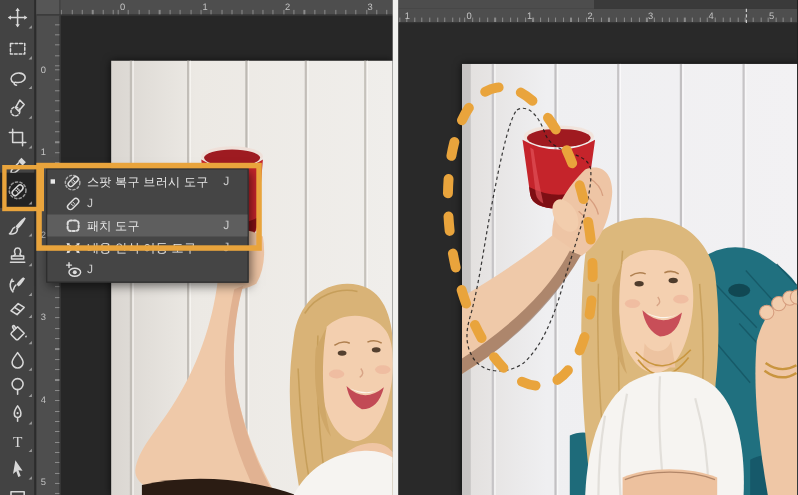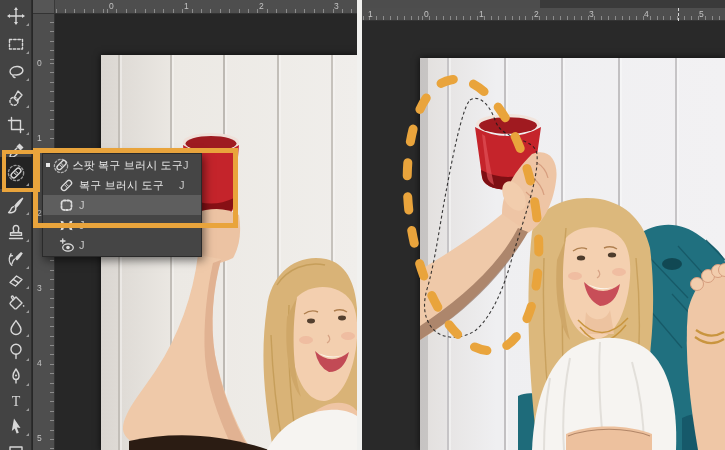--- a/index.html
+++ b/index.html
@@ -24,21 +24,21 @@
   .vnum{position:absolute;left:4px;font-size:8.5px;color:#c3c3c3;}
   .corner{position:absolute;left:33px;top:0;width:22px;height:14px;background:#565656;border-right:1px solid #3a3a3a;border-bottom:1px solid #333;z-index:5;}
   .ruler-marker{position:absolute;top:0;height:13px;width:0;border-left:1px dashed #e8e8e8;opacity:.9;}
   
   .canvas{position:absolute;background:#272727;}
   .photo{position:absolute;box-shadow:0 0 7px rgba(0,0,0,.7);}
   .divider{position:absolute;left:357px;top:0;width:5px;height:450px;background:#f1f1ef;z-index:9;}
   .tabstrip{position:absolute;left:362px;top:0;width:363px;height:8px;background:#3a3a3a;z-index:4;}
   .tabstrip .lit{position:absolute;left:0;top:0;width:178px;height:8px;background:#4d4d4d;}
   
-  .menu{position:absolute;left:42px;top:153px;width:160px;background:#454545;border:1px solid #2a2a2a;
+  .menu{position:absolute;left:42px;top:153px;width:184px;background:#454545;border:1px solid #2a2a2a;
     box-shadow:2px 3px 9px rgba(0,0,0,.55);z-index:30;padding:1px 0;}
   .mrow{position:relative;height:20px;display:flex;align-items:center;color:#e8e8e8;font-size:11px;white-space:nowrap;}
   .mrow.hl{background:#5e5e5e;}
   .mbullet{width:10px;display:inline-block;}
   .mbullet.on::before{content:"";display:block;width:4px;height:4px;background:#e8e8e8;margin-left:3px;}
   .micon{width:26px;display:flex;justify-content:center;}
   .micon svg{stroke:#ddd;fill:none;stroke-width:1.3;stroke-linecap:round;stroke-linejoin:round;}
   .micon .f{fill:#ddd;stroke:none;}
   .mlabel{flex:1;letter-spacing:.2px;}
   .mkey{width:22px;color:#c9c9c9;}
@@ -372,40 +372,41 @@
               <rect x="2.4" y="5.9" width="12.2" height="5.2" rx="2.6"></rect>
               <g class="f">
                 <circle cx="7.5" cy="7.7" r=".6"></circle>
                 <circle cx="9.5" cy="7.7" r=".6"></circle>
                 <circle cx="7.5" cy="9.3" r=".6"></circle>
                 <circle cx="9.5" cy="9.3" r=".6"></circle>
               </g>
             </g>
           </svg>
         </span>
-      <span class="mlabel">복구 브러시 도구</span>
       <span class="mkey">J</span>
     </div>
     <div class="mrow hl">
       <span class="mbullet"></span>
       <span class="micon">
           <svg width="17" height="17" viewBox="0 0 17 17">
             <path d="M3.5 6.5 Q3.5 3.5 6.5 3.5 L10.5 3.5 Q13.5 3.5 13.5 6.5 L13.5 10 Q13.5 13 10.5 13 L6.5 13 Q3.5 13 3.5 10 Z" stroke-width="1.8" stroke-dasharray="2 1.7"></path>
           </svg>
         </span>
+      <span class="mlabel">패치 도구</span>
       <span class="mkey">J</span>
     </div>
     <div class="mrow">
       <span class="mbullet"></span>
       <span class="micon">
           <svg width="17" height="17" viewBox="0 0 17 17">
             <path d="M4 5 L13 12 M13 5 L4 12"></path>
             <path class="f" d="M2.5 3.8 L5.8 4.4 L3.4 6.6 Z M14.5 3.8 L11.2 4.4 L13.6 6.6 Z M2.5 13.2 L5.8 12.6 L3.4 10.4 Z M14.5 13.2 L11.2 12.6 L13.6 10.4 Z"></path>
           </svg>
         </span>
+      <span class="mlabel">내용 인식 이동 도구</span>
       <span class="mkey">J</span>
     </div>
     <div class="mrow">
       <span class="mbullet"></span>
       <span class="micon">
           <svg width="17" height="17" viewBox="0 0 17 17">
             <path d="M2.5 4 H7 M4.75 1.8 V6.2"></path>
             <ellipse cx="10" cy="10.5" rx="5.3" ry="3.6"></ellipse>
             <circle cx="10" cy="10.5" r="1.8" class="f"></circle>
           </svg>

